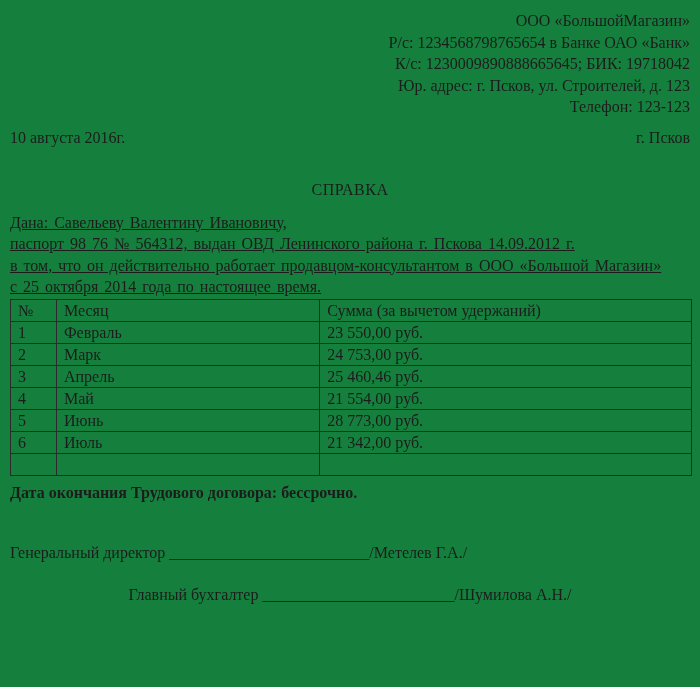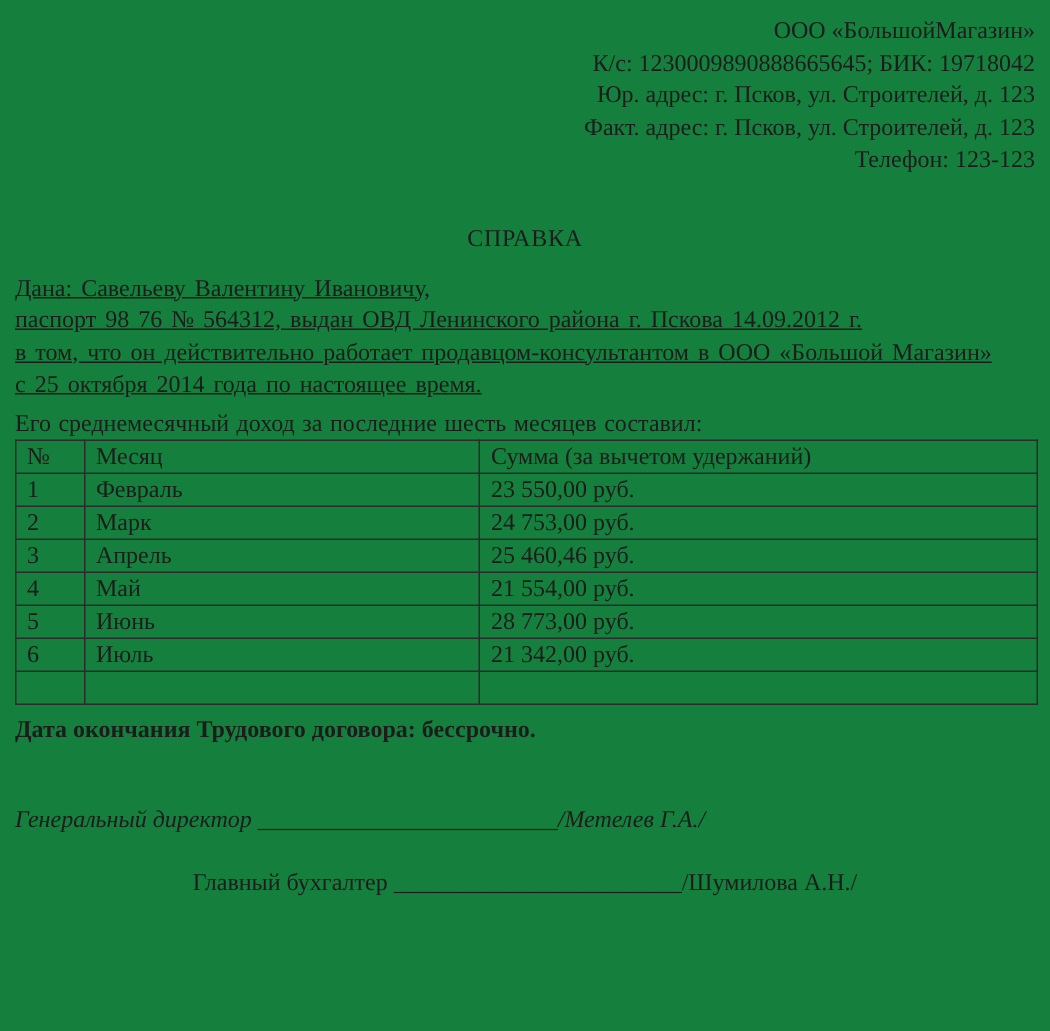--- a/index.html
+++ b/index.html
@@ -69,47 +69,50 @@
   .col-sum   { width: 364px; }
   .contract-line {
     margin-top: 6px;
     line-height: 21px;
     font-weight: bold;
   }
   .sig-line {
     line-height: 21px;
     white-space: nowrap;
   }
-  .sig-1 { margin-top: 39px; font-style: italic; }
+  .sig-1 { margin-top: 39px; }
   .sig-2 { margin-top: 21px; text-align: center; }
 </style>
 </head>
 <body>
 
 <div class="page">
 
   <div class="org-header">
     <div>ООО «БольшойМагазин»</div>
+    <div>Р/с: 1234568798765654 в Банке ОАО «Банк»</div>
     <div>К/с: 1230009890888665645; БИК: 19718042</div>
     <div>Юр. адрес: г. Псков, ул. Строителей, д. 123</div>
-    <div>Факт. адрес: г. Псков, ул. Строителей, д. 123</div>
     <div>Телефон: 123-123</div>
   </div>
 
+  <div class="dateline">
+    <span>10 августа 2016г.</span>
+    <span>г. Псков</span>
+  </div>
 
   <div class="doc-title">СПРАВКА</div>
 
   <div class="body-par">
     <div>Дана: Савельеву Валентину Ивановичу,</div>
     <div>паспорт 98 76 № 564312, выдан ОВД Ленинского района г. Пскова 14.09.2012 г.</div>
     <div>в том, что он действительно работает продавцом-консультантом в ООО «Большой Магазин»</div>
     <div>с 25 октября 2014 года по настоящее время.</div>
   </div>
 
-  <div class="income-intro">Его среднемесячный доход за последние шесть месяцев составил:</div>
 
   <table class="income-table">
     <colgroup>
       <col class="col-num">
       <col class="col-month">
       <col class="col-sum">
     </colgroup>
     <thead>
       <tr>
         <th>№</th>

